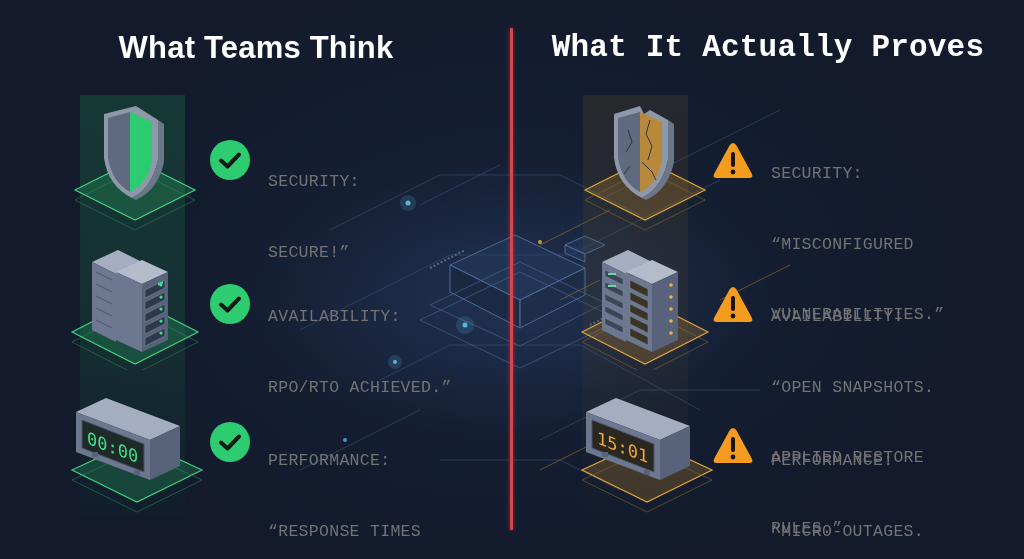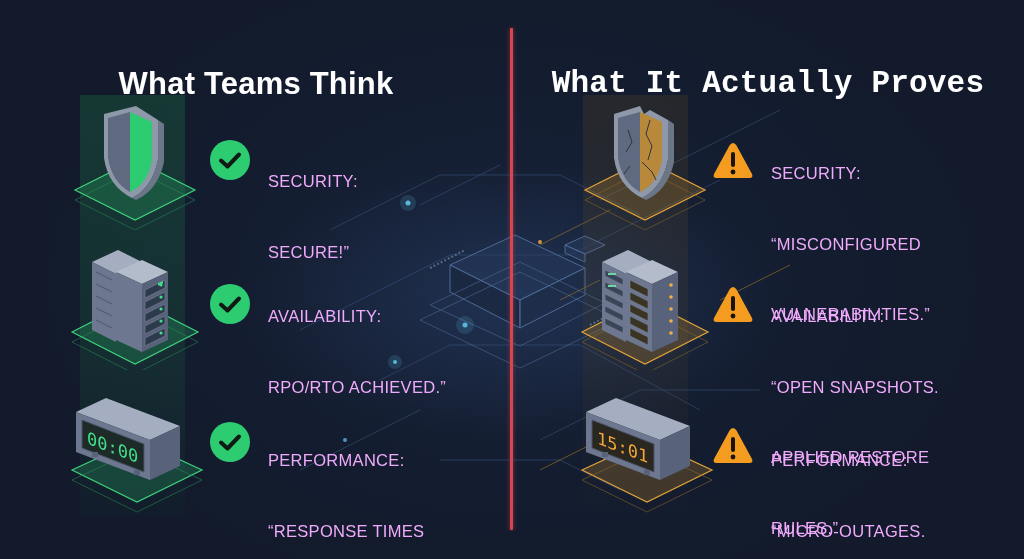--- a/index.html
+++ b/index.html
@@ -11,41 +11,41 @@
   .bg {
     position:absolute; inset:0;
     background:
       radial-gradient(ellipse 380px 200px at 512px 300px, rgba(50,80,130,0.35), transparent 70%),
       radial-gradient(ellipse 600px 400px at 512px 280px, rgba(30,45,75,0.4), transparent 80%),
       #121a2b;
   }
   .circuit { position:absolute; inset:0; pointer-events:none; }
   .title {
     position:absolute; top:30px; width:512px; text-align:center;
-    color:#ffffff; font-weight:bold; font-size:31px; letter-spacing:0.2px;margin-top:36px;
+    color:#ffffff; font-weight:bold; font-size:31px; letter-spacing:0.2px;
   }
   .title.left { left:0; }
   .title.right { left:512px;font-family:Liberation Mono, monospace; }
   .divider {
     position:absolute; left:510px; top:28px; width:3px; height:502px;
     background:#d9454e; border-radius:1px;
     box-shadow:0 0 4px rgba(217,69,78,0.6);
   }
   .glowcol {
     position:absolute; top:95px; width:105px; height:420px;
   }
   .glowcol.green { left:80px; background:linear-gradient(180deg, rgba(30,120,70,0.32), rgba(30,110,65,0.22) 60%, rgba(20,80,50,0.05)); }
   .glowcol.amber { left:583px; background:linear-gradient(180deg, rgba(120,90,30,0.18), rgba(110,80,25,0.12) 60%, rgba(80,60,20,0.0)); }
   .icon-wrap { position:absolute; width:150px; height:130px; }
   .status {
     position:absolute; width:42px; height:42px;
   }
   .text {
-    position:absolute; color:#f0abfc;
-    font-family:Liberation Sans, sans-serif;
+    position:absolute; color:#737373;
+    font-family:Liberation Mono, monospace;
     font-size:16.5px; line-height:23.5px; letter-spacing:0.3px;
     white-space:pre;
   }
   .text .line { display:block; }
 </style>
 </head>
 <body>
 
 <div class="bg"></div>
 

